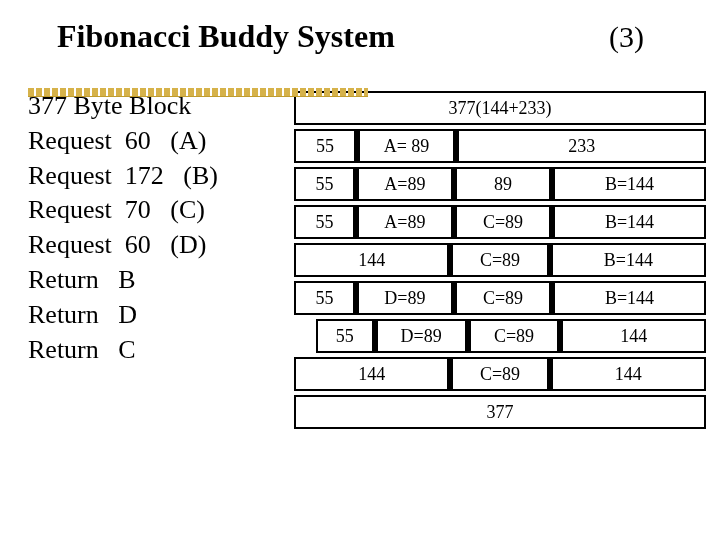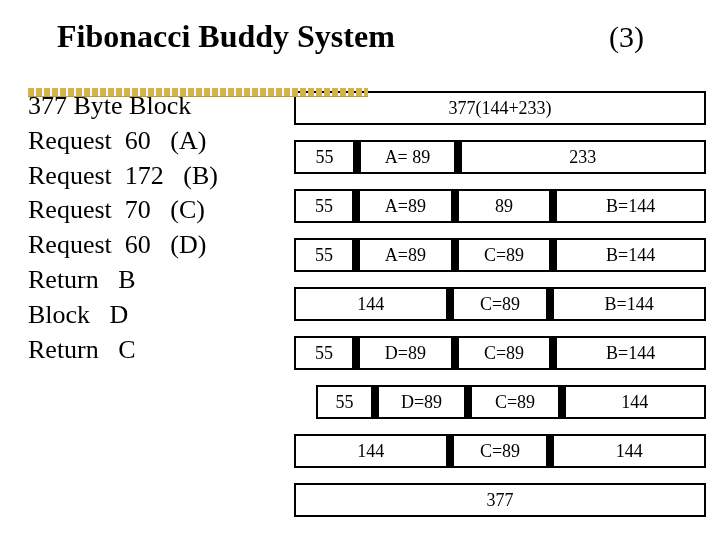--- a/index.html
+++ b/index.html
@@ -58,25 +58,25 @@
 
   .diagrams {
     flex: 1;
     padding-top: 2px;
   }
   .bar {
     width: 408px;
     height: 30px;
     border: 2px solid #000;
     display: flex;
-    margin-bottom: 15px;
+    margin-bottom: 4px;
     font-size: 18px;
   }
   .cell {
-    border-right: 8px solid #000000;
+    border-right: 6px solid #000000;
     display: flex;
     align-items: center;
     justify-content: center;
     box-sizing: border-box;
   }
   .cell:last-child { border-right: none; }
   
   .w55  { flex: 55 0 0; }
   .w89  { flex: 89 0 0; }
   .w144 { flex: 144 0 0; }
@@ -100,21 +100,21 @@
   <div class="underline"></div>
 
   <div class="body">
     <div class="ops" id="ops">
         <div class="ops-line">377 Byte Block</div>
         <div class="ops-line">Request  60   (A)</div>
         <div class="ops-line">Request  172   (B)</div>
         <div class="ops-line">Request  70   (C)</div>
         <div class="ops-line">Request  60   (D)</div>
         <div class="ops-line">Return   B</div>
-        <div class="ops-line">Block   D</div>
+        <div class="ops-line">Return   D</div>
         <div class="ops-line">Return   C</div>
       </div>
     <div class="diagrams" id="diagrams">
         <div class="bar">
           <div class="cell w377">377(144+233)</div>
         </div>
         <div class="bar">
           <div class="cell w55">55</div>
           <div class="cell w89">A= 89</div>
           <div class="cell w233">233</div>

